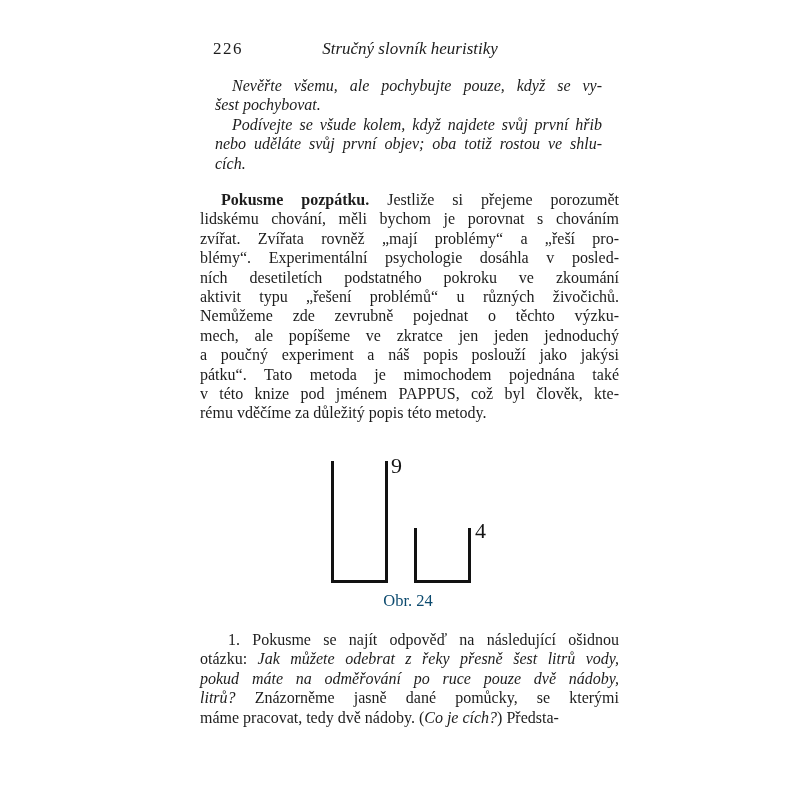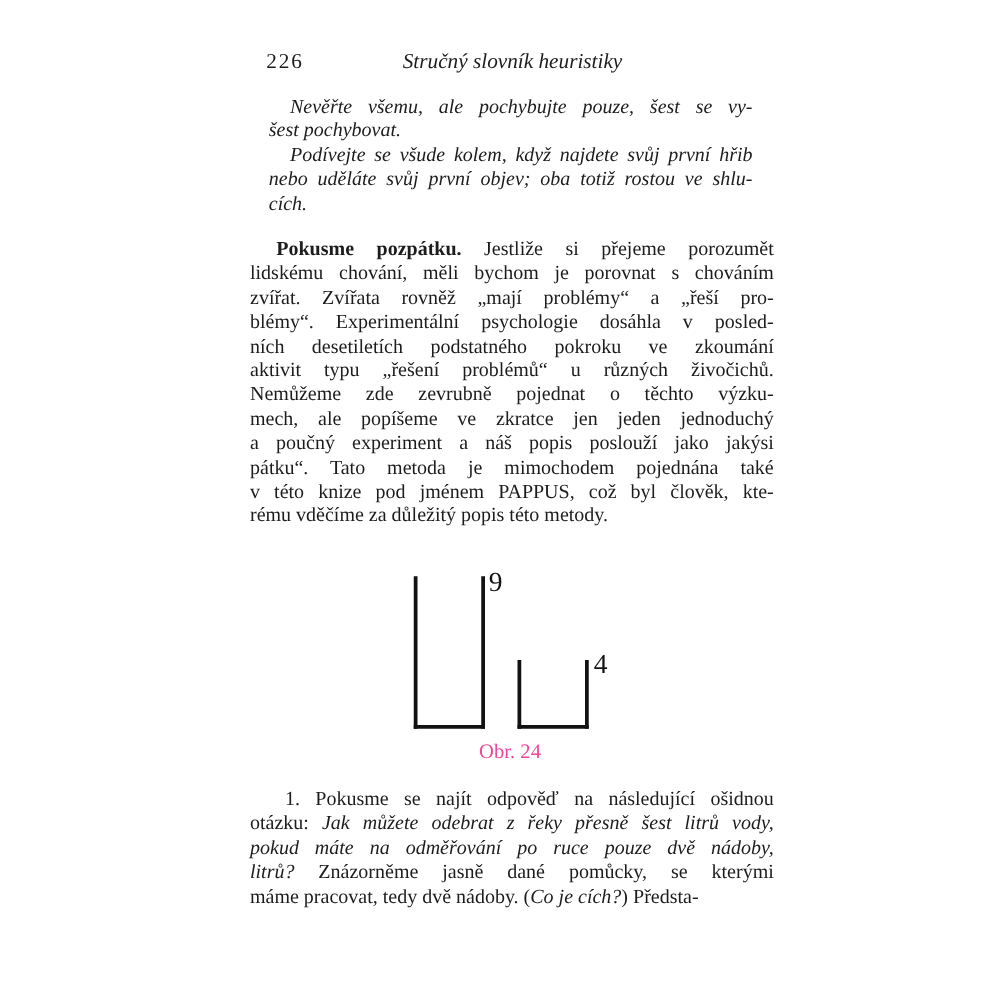--- a/index.html
+++ b/index.html
@@ -35,35 +35,35 @@
     border-bottom:3px solid #121212;
     background:transparent;
   }
   .vessel-tall  { left:319px; top:461px; width:51px; height:119px; }
   .vessel-short { left:402px; top:528px; width:51px; height:52px; }
   .vlabel { position:absolute; font-size:22px; line-height:22px; color:#141414; }
   .label-9 { left:379px; top:455px; }
   .label-4 { left:463px; top:520px; }
   .fig-caption {
     position:absolute; left:320px; top:591px; width:152px;
-    text-align:center; font-size:16.5px; color:#ec4899;
+    text-align:center; font-size:16.5px; color:#0c4a6e;
   }
 </style>
 </head>
 <body>
 
 <div class="page">
 
   <div class="header">
     <span class="pagenum">226</span>
     <span class="running-title">Stručný slovník heuristiky</span>
   </div>
 
   <div class="para motto p1">
-      <div class="line indent"><span>Nevěřte všemu, ale pochybujte pouze, šest se vy-</span></div>
+      <div class="line indent"><span>Nevěřte všemu, ale pochybujte pouze, když se vy-</span></div>
       <div class="line last"><span>šest pochybovat.</span></div>
     </div>
   <div class="para motto p2">
       <div class="line indent"><span>Podívejte se všude kolem, když najdete svůj první hřib</span></div>
       <div class="line"><span>nebo uděláte svůj první objev; oba totiž rostou ve shlu-</span></div>
       <div class="line last"><span>cích.</span></div>
     </div>
   <div class="para p3">
       <div class="line indent"><span class="bold">Pokusme pozpátku.</span><span> Jestliže si přejeme porozumět</span></div>
       <div class="line"><span>lidskému chování, měli bychom je porovnat s chováním</span></div>

